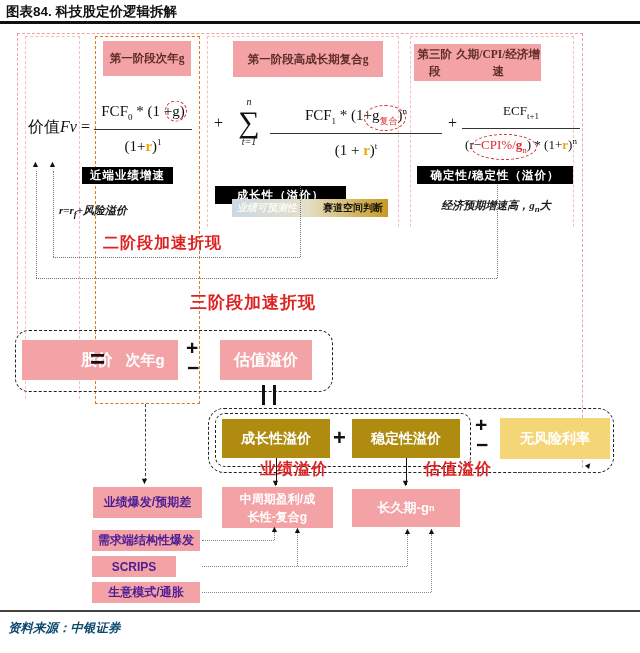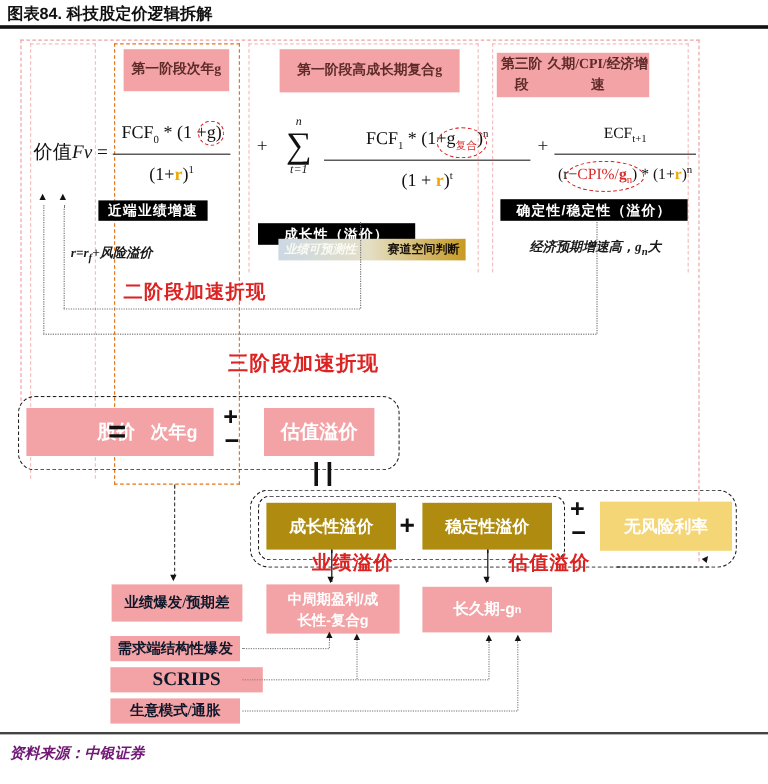--- a/index.html
+++ b/index.html
@@ -9,21 +9,21 @@
   
   .frame{position:absolute;pointer-events:none;}
   .f-outer{border-top:1.6px dashed #F0A3A3;border-left:1.6px dashed #F0A3A3;}
   .f-pinkcol{border:1.3px dashed #F6BFBF;border-bottom:none;}
   .f-orange{border:1.6px dashed #E2761B;}
   .f-round{border:1.7px dashed #222;border-radius:14px;}
   
   .pinkbox{position:absolute;background:#F3A3A6;display:flex;align-items:center;justify-content:center;
            text-align:center;font-weight:bold;}
   .whitetext{color:#fff;}
-  .blacktext{color:#0f172a;font-family:Liberation Serif, serif;}
+  .blacktext{color:#4c1d95;}
   .goldbox{position:absolute;background:#AF8C0F;color:#fff;font-weight:bold;display:flex;
            align-items:center;justify-content:center;font-size:14px;}
   .lightgold{position:absolute;background:#F5D676;color:#fff;font-weight:bold;display:flex;
            align-items:center;justify-content:center;font-size:14px;}
   .blackbar{position:absolute;background:#000;color:#fff;font-weight:bold;font-size:11.5px;
            display:flex;align-items:center;justify-content:center;letter-spacing:1px;}
   .hdr{position:absolute;background:#F3A3A6;color:#5E2B28;font-weight:bold;font-size:11.5px;
        font-family:"Liberation Serif",serif;text-align:center;line-height:1.45;
        display:flex;flex-direction:row;align-items:center;justify-content:center;}
   
@@ -188,33 +188,33 @@
   <div class="pinkbox blacktext" style="left:93px;top:487px;width:109px;height:31px;font-size:12px;">业绩爆发/预期差</div>
   <div class="pinkbox whitetext" style="left:222px;top:487px;width:111px;height:41px;font-size:12px;flex-direction:column;line-height:1.5;">
     <span>中周期盈利/成</span>
     <span>长性-复合g</span>
   </div>
   <div class="pinkbox whitetext" style="left:352px;top:489px;width:108px;height:38px;font-size:13px;">
     <span>长久期-g</span>
       <sub class="s">n</sub>
   </div>
   <div class="pinkbox blacktext" style="left:92px;top:530px;width:108px;height:21px;font-size:12px;">需求端结构性爆发</div>
-  <div class="pinkbox blacktext" style="left:92px;top:556px;width:127px;height:21px;font-size:16px;">SCRIPS</div>
+  <div class="pinkbox blacktext" style="left:92px;top:556px;width:84px;height:21px;font-size:12px;">SCRIPS</div>
   <div class="pinkbox blacktext" style="left:92px;top:582px;width:108px;height:21px;font-size:12px;">生意模式/通胀</div>
 
   <div class="hl" style="left:202px;top:540px;width:72px;border-top-color:#888;"></div>
   <div class="vl" style="left:274px;top:532px;height:8px;border-left-color:#888;"></div>
   <span class="arr" style="left:270px;top:525px;">▲</span>
 
   <div class="hl" style="left:202px;top:566px;width:205px;border-top-color:#888;"></div>
   <div class="vl" style="left:297px;top:533px;height:33px;border-left-color:#888;"></div>
   <span class="arr" style="left:293px;top:526px;">▲</span>
   <div class="vl" style="left:407px;top:534px;height:32px;border-left-color:#888;"></div>
   <span class="arr" style="left:403px;top:527px;">▲</span>
 
   <div class="hl" style="left:202px;top:592px;width:229px;border-top-color:#888;"></div>
   <div class="vl" style="left:431px;top:534px;height:58px;border-left-color:#888;"></div>
   <span class="arr" style="left:427px;top:527px;">▲</span>
 
   <div class="abs" style="left:0;top:610px;width:640px;height:1.6px;background:#444;"></div>
-  <div class="abs" style="left:8px;top:620px;font-family:Liberation Mono, monospace;font-size:12.5px;font-weight:bold;font-style:italic;color:#701a75;">资料来源：中银证券</div>
+  <div class="abs" style="left:8px;top:620px;font-family:Liberation Mono, monospace;font-size:12.5px;font-weight:bold;font-style:italic;color:#0c4a6e;">资料来源：中银证券</div>
 
 </div>
 
 </body></html>

